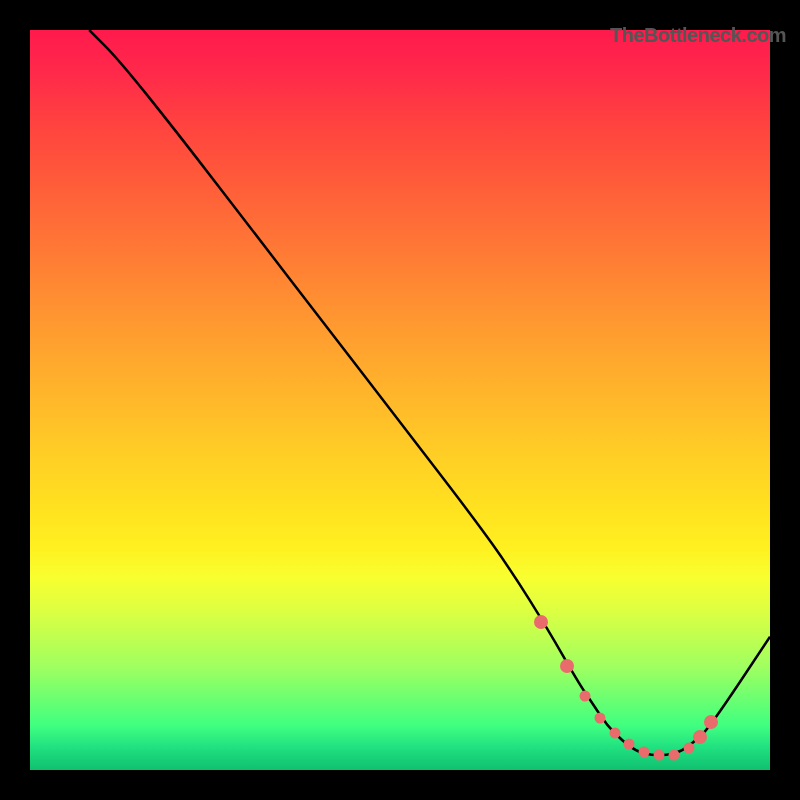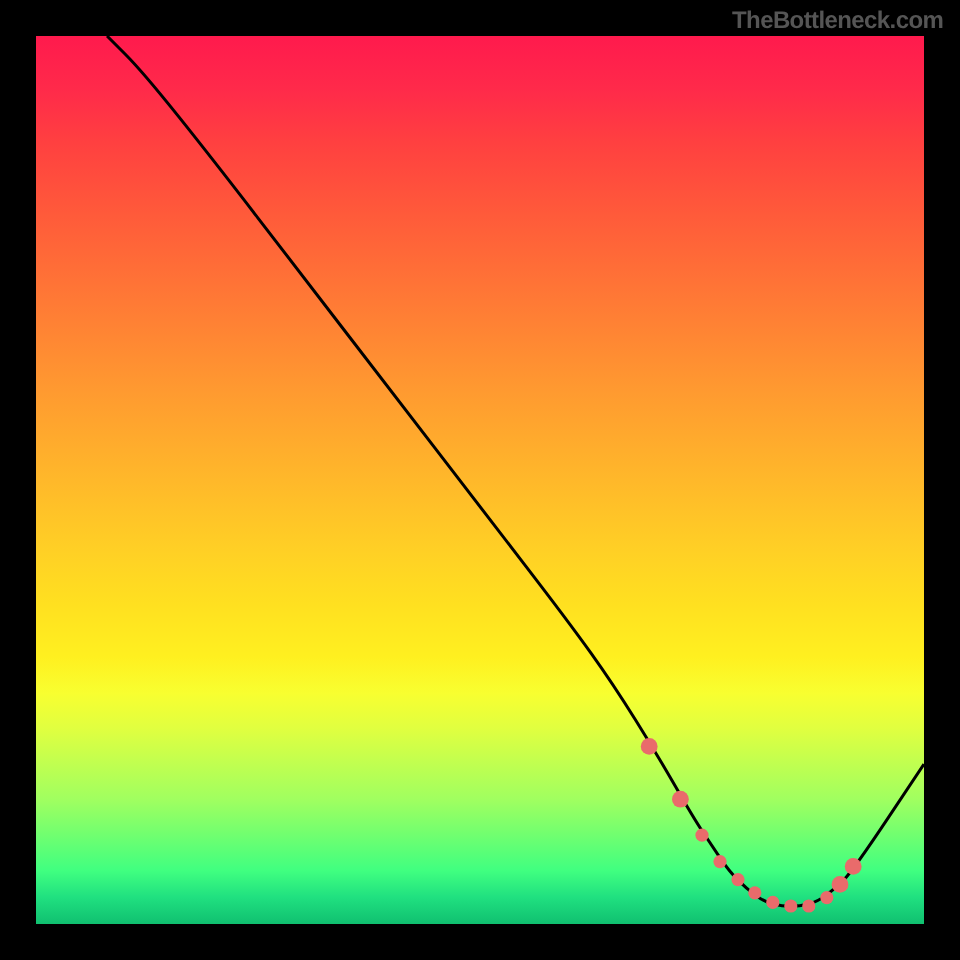--- a/index.html
+++ b/index.html
@@ -5,21 +5,21 @@
   * { margin: 0; padding: 0; box-sizing: border-box; }
   body {
     width: 800px;
     height: 800px;
     background: #000;
     position: relative;
     font-family: Arial, sans-serif;
   }
   .watermark {
     position: absolute;
-    top: 6px;
+    top: 24px;
     right: 14px;
     font-size: 20px;
     font-weight: bold;
     color: #555;
     z-index: 10;
     letter-spacing: -0.5px;
   }
   .plot-area {
     position: absolute;
     left: 30px;

